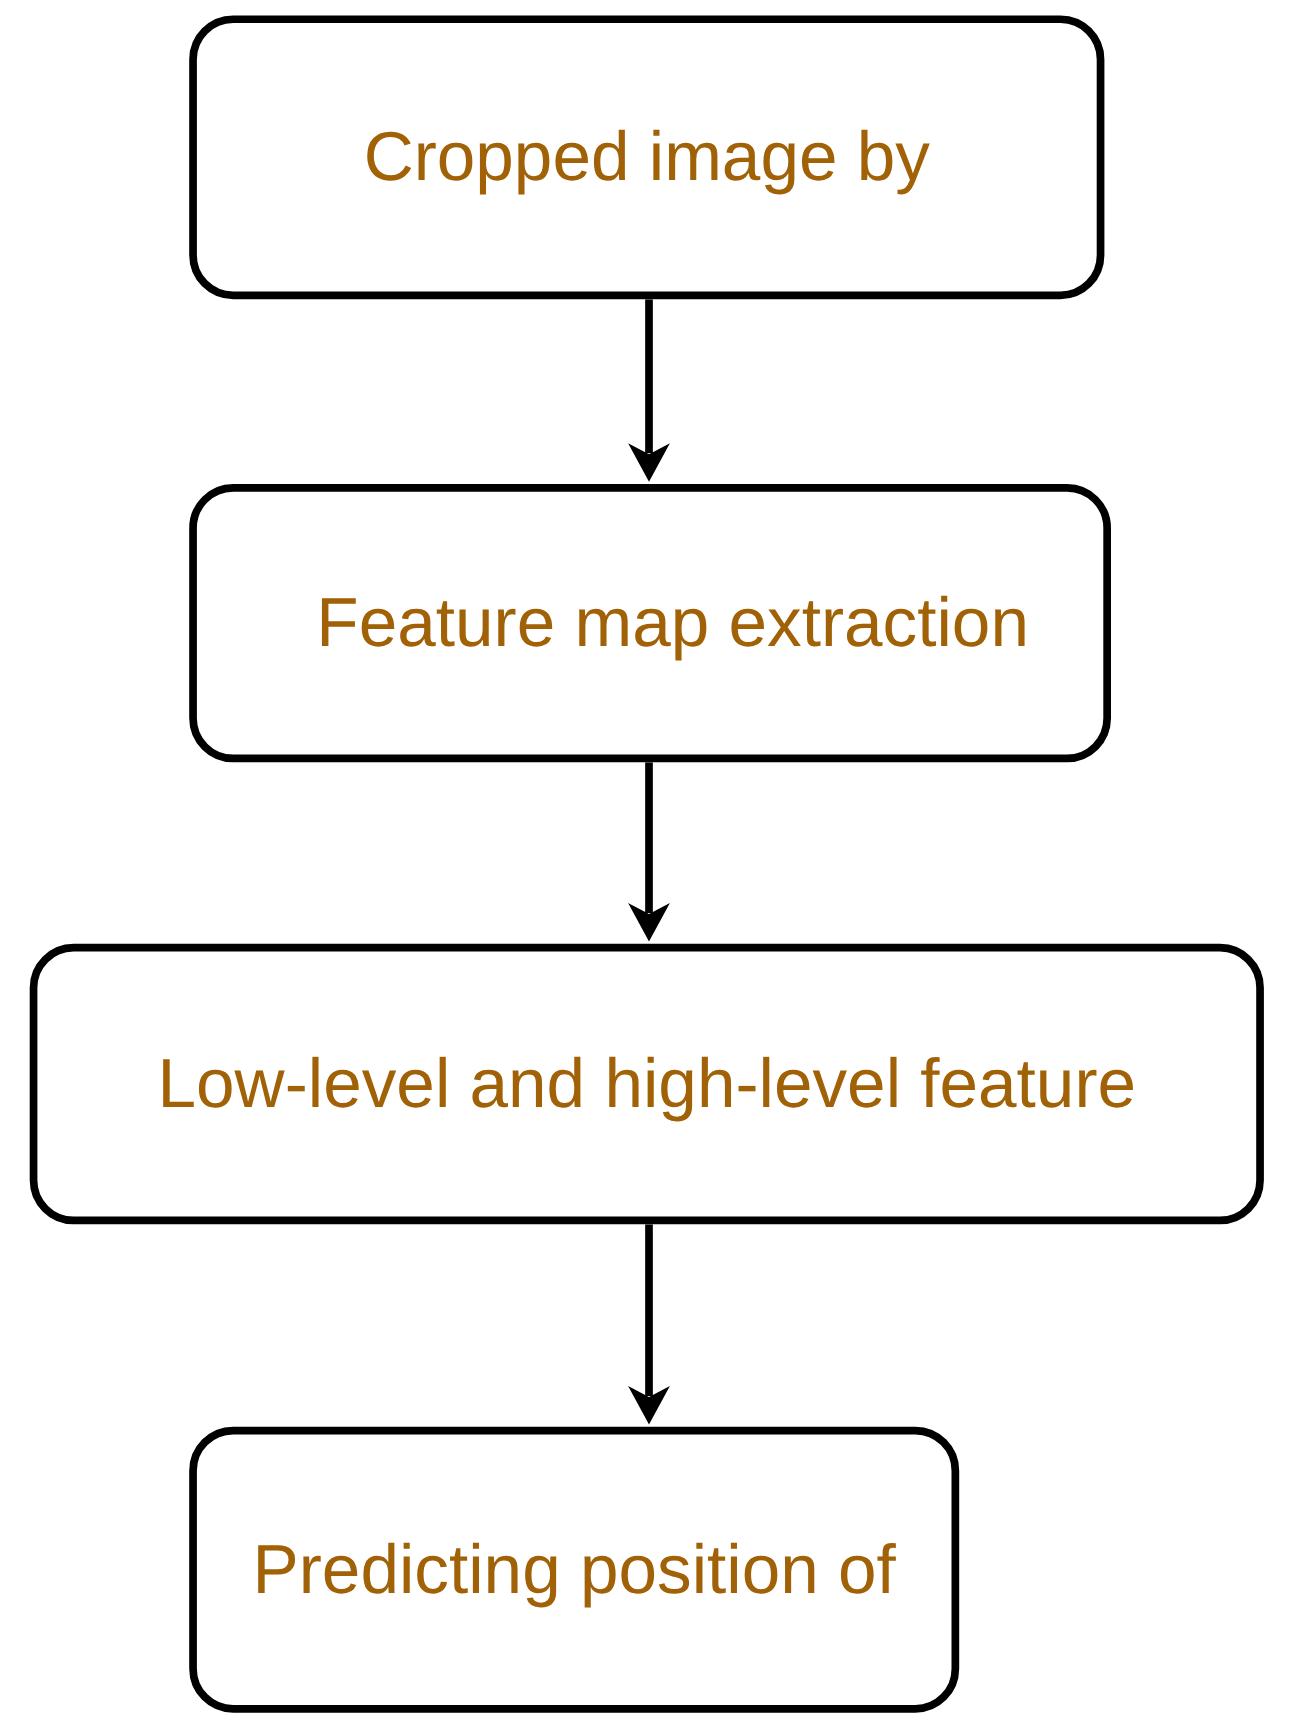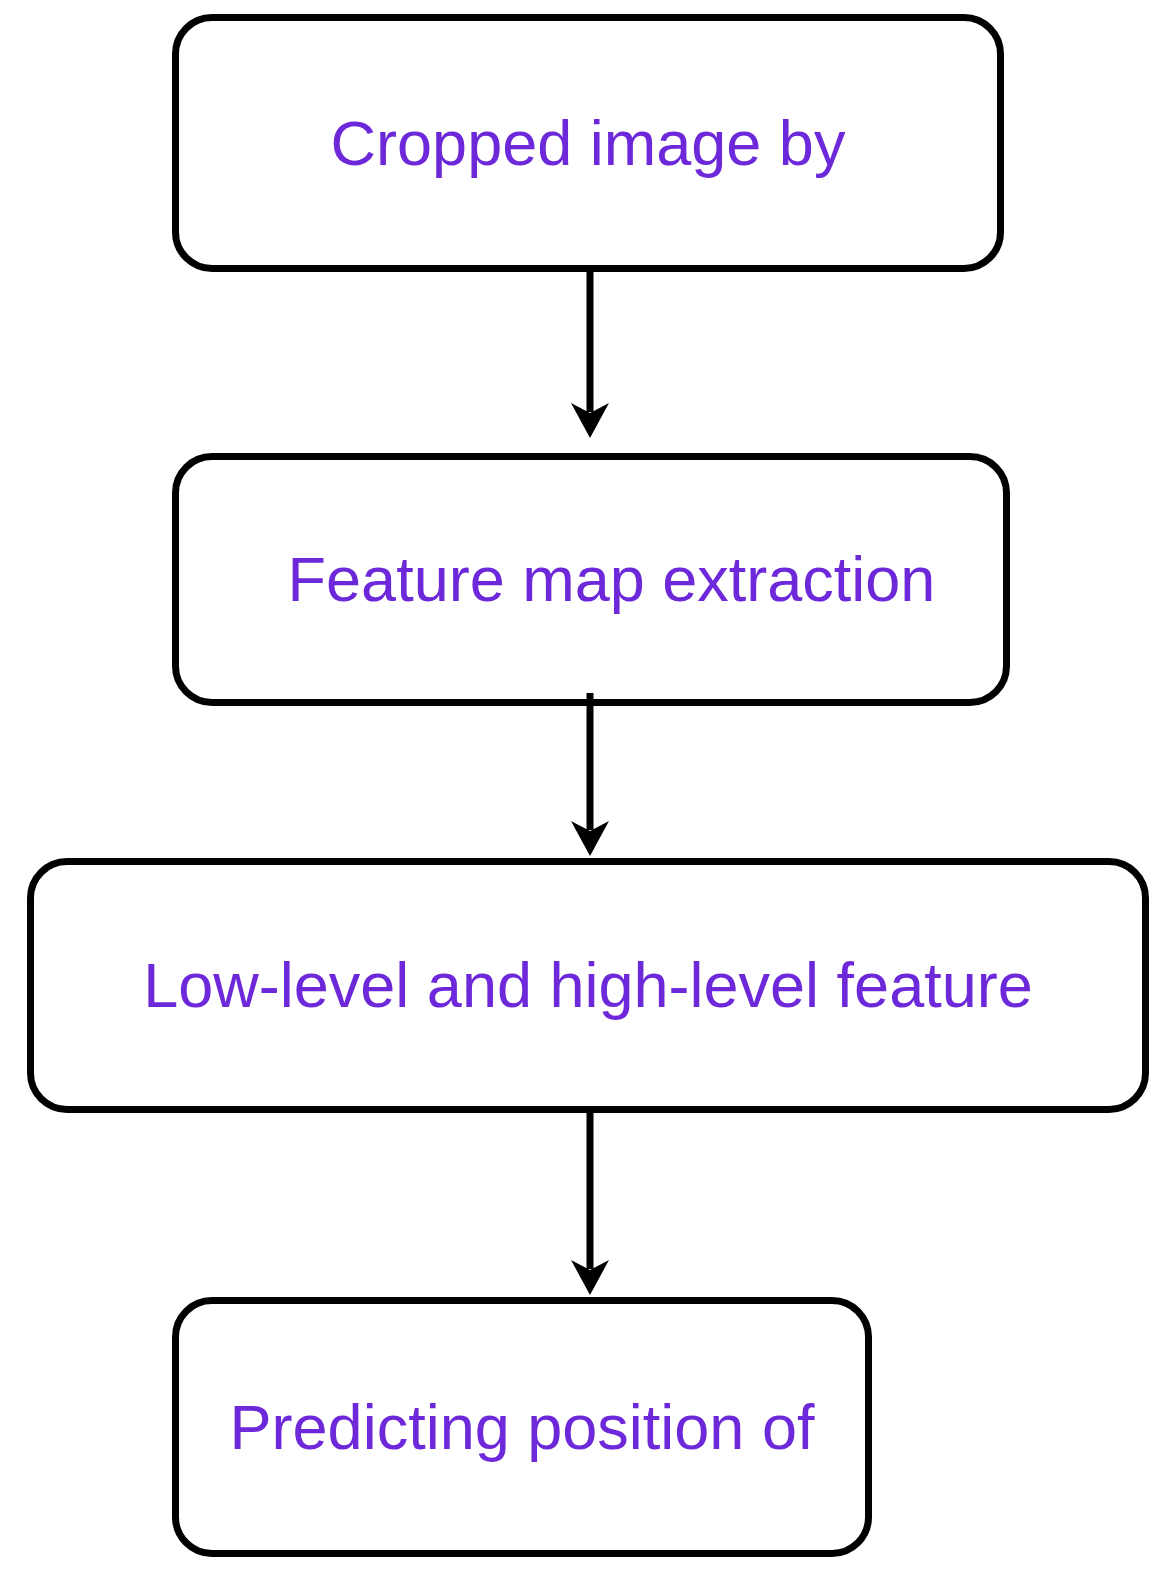--- a/index.html
+++ b/index.html
@@ -19,31 +19,31 @@
     position: absolute;
     box-sizing: border-box;
     border: 7px solid #000000;
     border-radius: 40px;
     background: #ffffff;
     display: flex;
     flex-direction: column;
     justify-content: center;
     align-items: center;
     text-align: center;
-    color: #6d28d9;
+    color: #a16207;
     font-size: 63px;
     line-height: 95px;
     letter-spacing: 0px;
   }
   .node .nline {
     display: block;
     white-space: nowrap;
   }
   #node-1 { left: 172px; top: 14px;   width: 832px;  height: 258px; }
-  #node-2 { left: 172px; top: 453px;  width: 838px;  height: 253px; padding-left: 41px; }
+  #node-2 { left: 172px; top: 440px;  width: 838px;  height: 253px; padding-left: 41px; }
   #node-3 { left: 27px;  top: 858px;  width: 1122px; height: 255px; gap: 37px; }
   #node-4 { left: 172px; top: 1297px; width: 700px;  height: 260px; }
 
   .arrow {
     position: absolute;
     display: block;
   }
   #arrow-1 { left: 562px; top: 272px; }
   #arrow-2 { left: 562px; top: 693px; }
   #arrow-3 { left: 562px; top: 1113px; }

